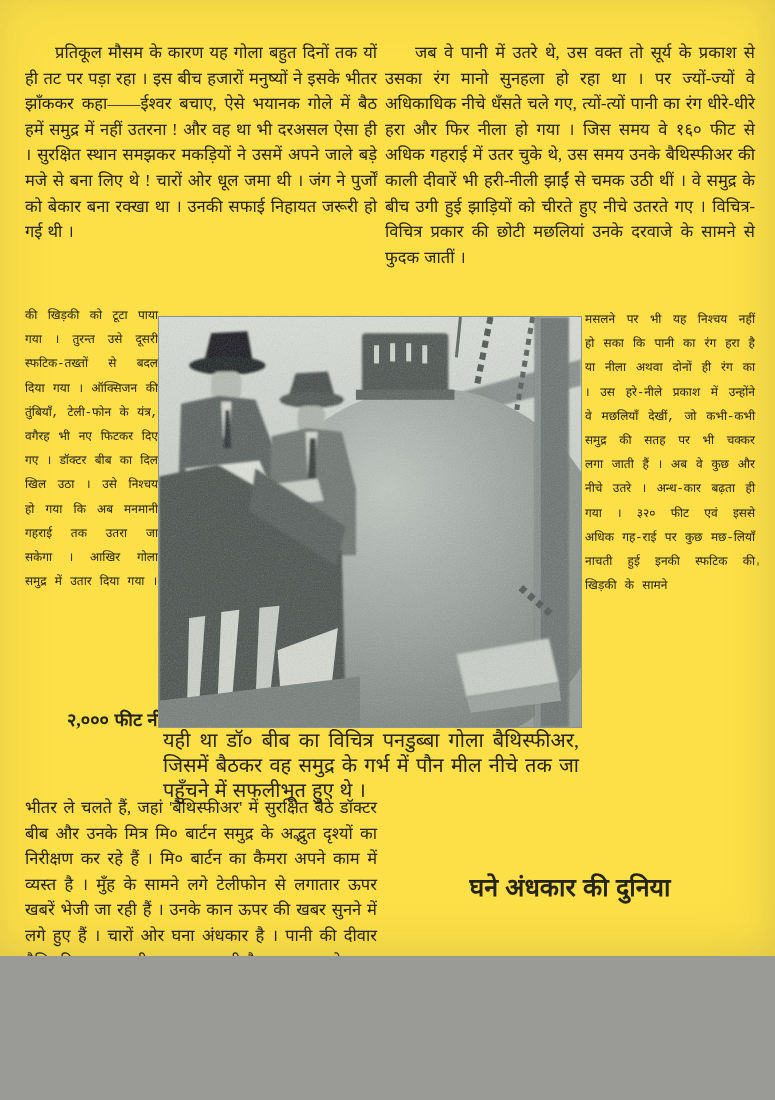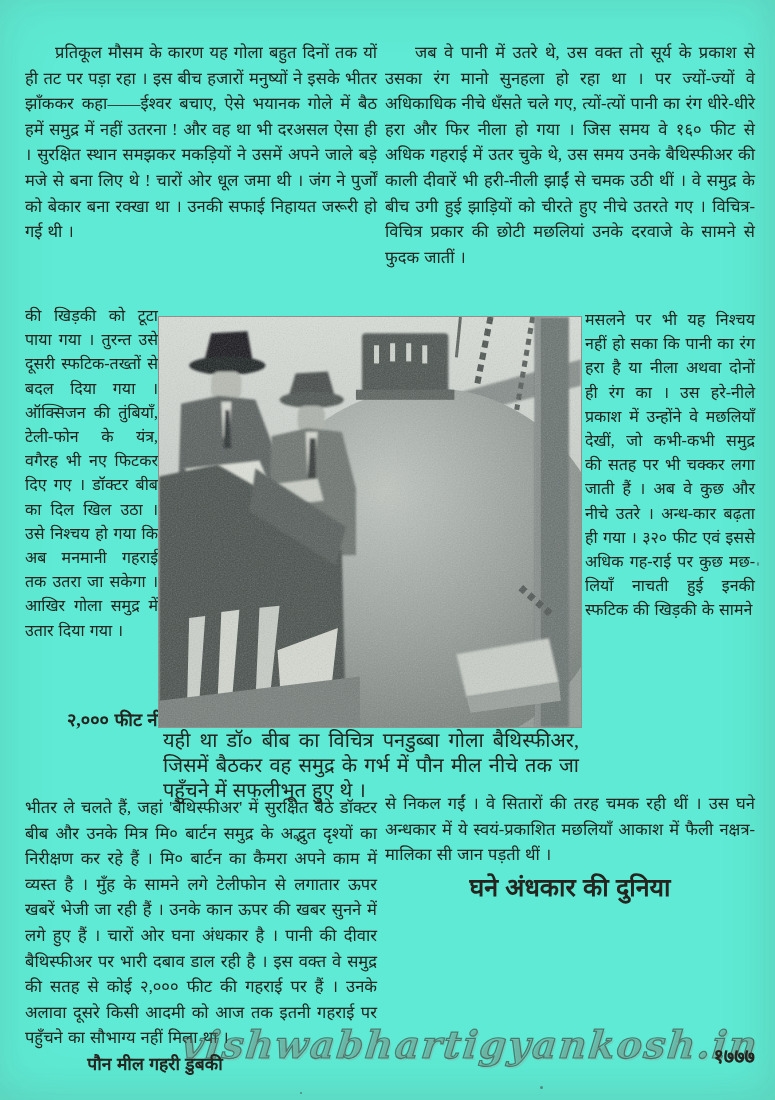--- a/index.html
+++ b/index.html
@@ -1,27 +1,27 @@
 <!DOCTYPE html>
 <html><head>
 <meta charset="utf-8">
 <style>
   html,body{margin:0;padding:0;background:#9a9a96;}
   .page{
     position:relative;
-    width:775px;height:1100px;
-    background:#5eead4;
+    width:775px;height:956px;
+    background:#fde047;
     overflow:hidden;
     font-family:"Liberation Serif","DejaVu Serif",serif;
     color:#25241f;
     box-shadow:inset 0 0 60px rgba(90,85,70,0.10), inset -6px -8px 30px rgba(90,85,70,0.08);
   }
   .blk{position:absolute;margin:0;text-align:justify;font-size:16.5px;line-height:25.6px;word-spacing:1px;}
   .indent{text-indent:30px;}
-  .narrow{line-height:24.2px;font-size:16px;}
+  .narrow{line-height:24.2px;font-size:12px;font-family:Liberation Mono, monospace;}
   .heading{font-weight:bold;font-size:18px;text-align:left;line-height:24px;}
   .center{text-align:center;}
   .caption{font-size:20px;line-height:25px;text-align:justify;}
   .photo-frame{
     position:absolute;left:158px;top:316px;width:422px;height:410px;
     background:#c3c9c4;border:1px solid #8d928d;
     box-shadow:inset 0 0 12px rgba(40,45,42,0.35);
   }
   .photo-frame svg{display:block;width:100%;height:100%;}
   .watermark{
@@ -51,21 +51,20 @@
   <h3 class="blk heading" style="left:42px;top:708px;width:150px;margin-left:25px;">२,००० फीट नीचे</h3>
 
 
   <p class="blk" style="left:25px;top:795px;width:352px;">भीतर ले चलते हैं, जहां 'बैथिस्फीअर' में सुरक्षित बैठे डॉक्टर बीब और उनके मित्र मि० बार्टन समुद्र के अद्भुत दृश्यों का निरीक्षण कर रहे हैं । मि० बार्टन का कैमरा अपने काम में व्यस्त है । मुँह के सामने लगे टेलीफोन से लगातार ऊपर खबरें भेजी जा रही हैं । उनके कान ऊपर की खबर सुनने में लगे हुए हैं । चारों ओर घना अंधकार है । पानी की दीवार बैथिस्फीअर पर भारी दबाव डाल रही है । इस वक्त वे समुद्र की सतह से कोई २,००० फीट की गहराई पर हैं । उनके अलावा दूसरे किसी आदमी को आज तक इतनी गहराई पर पहुँचने का सौभाग्य नहीं मिला था ।</p>
 
   <p class="blk indent" style="left:385px;top:40px;width:370px;">जब वे पानी में उतरे थे, उस वक्त तो सूर्य के प्रकाश से उसका रंग मानो सुनहला हो रहा था । पर ज्यों-ज्यों वे अधिकाधिक नीचे धँसते चले गए, त्यों-त्यों पानी का रंग धीरे-धीरे हरा और फिर नीला हो गया । जिस समय वे १६० फीट से अधिक गहराई में उतर चुके थे, उस समय उनके बैथिस्फीअर की काली दीवारें भी हरी-नीली झाईं से चमक उठी थीं । वे समुद्र के बीच उगी हुई झाड़ियों को चीरते हुए नीचे उतरते गए । विचित्र-विचित्र प्रकार की छोटी मछलियां उनके दरवाजे के सामने से फुदक जातीं ।</p>
 
 
   <p class="blk narrow" style="left:585px;top:308px;width:170px;">मसलने पर भी यह निश्चय नहीं हो सका कि पानी का रंग हरा है या नीला अथवा दोनों ही रंग का । उस हरे-नीले प्रकाश में उन्होंने वे मछलियाँ देखीं, जो कभी-कभी समुद्र की सतह पर भी चक्कर लगा जाती हैं । अब वे कुछ और नीचे उतरे । अन्ध-कार बढ़ता ही गया । ३२० फीट एवं इससे अधिक गह-राई पर कुछ मछ-लियाँ नाचती हुई इनकी स्फटिक की खिड़की के सामने</p>
 
-  <p class="blk" style="left:385px;top:791px;width:370px;">से निकल गईं । वे सितारों की तरह चमक रही थीं । उस घने अन्धकार में ये स्वयं-प्रकाशित मछलियाँ आकाश में फैली नक्षत्र-मालिका सी जान पड़ती थीं ।</p>
 
   <h3 class="blk heading center" style="left:385px;top:876px;width:370px;font-size:25px;">घने अंधकार की दुनिया</h3>
 
 
   <div class="photo-frame">
     <svg viewBox="0 0 420 406" preserveAspectRatio="none">
       <defs>
         <linearGradient id="sky" x1="0" y1="0" x2="0" y2="1">
           <stop offset="0" stop-color="#d9ded8"></stop>
           <stop offset="0.5" stop-color="#c6ccc7"></stop>

